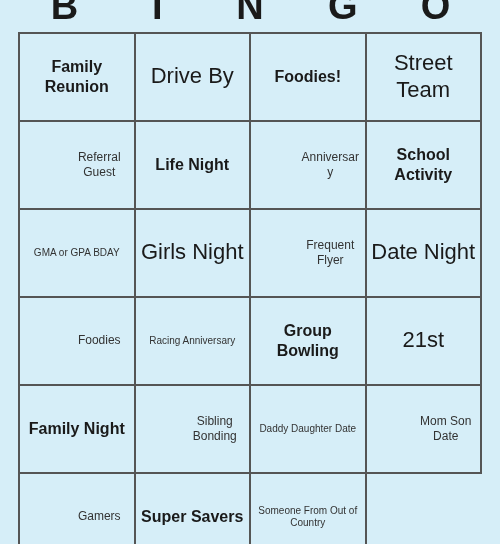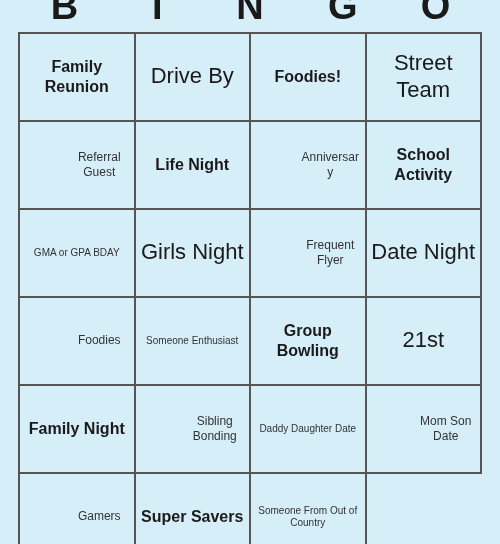--- a/index.html
+++ b/index.html
@@ -114,21 +114,21 @@
       <div class="cell">
         <span class="cell-text small">Frequent Flyer</span>
       </div>
       <div class="cell">
         <span class="cell-text large">Date Night</span>
       </div>
       <div class="cell">
         <span class="cell-text small">Foodies</span>
       </div>
       <div class="cell">
-        <span class="cell-text xsmall">Someone Enthusiast</span>
+        <span class="cell-text xsmall">Racing Anniversary</span>
       </div>
       <div class="cell">
         <span class="cell-text medium">Group Bowling</span>
       </div>
       <div class="cell">
         <span class="cell-text large">21st</span>
       </div>
       <div class="cell">
         <span class="cell-text medium">Family Night</span>
       </div>

